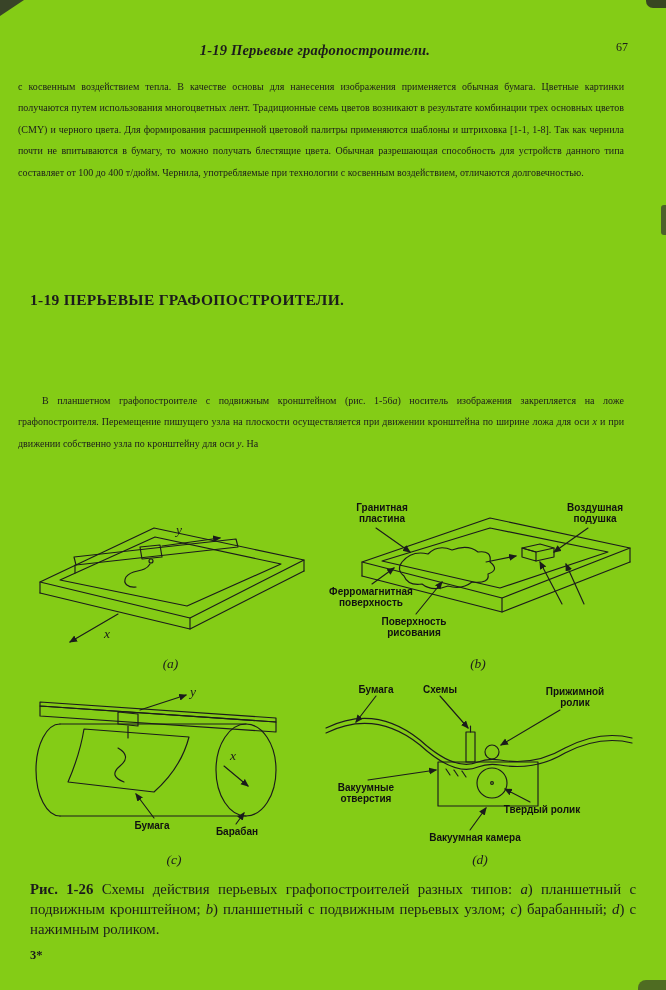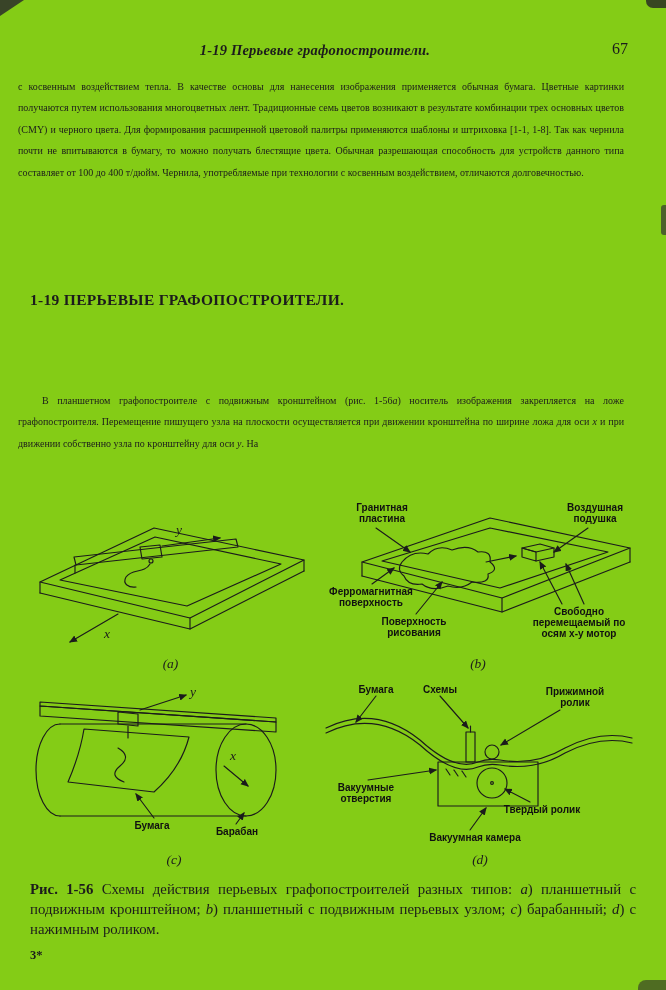--- a/index.html
+++ b/index.html
@@ -3,21 +3,21 @@
 <meta charset="utf-8">
 <style>
   * { margin:0; padding:0; box-sizing:border-box; }
   html,body { width:666px; height:990px; }
   body { background:#e9e7e0; font-family:"Liberation Serif", serif; }
   .page { position:absolute; left:0; top:0; width:666px; height:990px;
           background:#84cc16; color:#1c1c1c; overflow:hidden; }
 
   .running-head { position:absolute; top:42px; left:30px; width:570px; text-align:center;
                   font-size:14.5px; font-style:italic; font-weight:600; letter-spacing:.2px; }
-  .page-num { position:absolute; top:40px; right:38px; font-size:16px;margin-left:47px; }
+  .page-num { position:absolute; top:40px; right:38px; font-size:12px;margin-left:47px; }
 
   .para { position:absolute; left:18px; width:606px; font-size:10px; line-height:21.4px;
           text-align:justify; }
   .indent { text-indent:24px; }
   .it { font-style:italic; }
   .section { position:absolute; left:30px; top:291px; font-size:15.5px; font-weight:bold;
              letter-spacing:.3px; }
 
   .figure { position:absolute; left:28px; top:500px; width:610px; height:378px; }
   .panel { position:absolute; }
@@ -124,21 +124,20 @@
         <line x1="270" y1="28" x2="236" y2="52" marker-end="url(#mB)"></line>
         <line x1="54" y1="84" x2="76" y2="68" marker-end="url(#mB)"></line>
         <line x1="98" y1="114" x2="124" y2="82" marker-end="url(#mB)"></line>
         <line x1="244" y1="104" x2="222" y2="62" marker-end="url(#mB)"></line>
         <line x1="266" y1="104" x2="248" y2="64" marker-end="url(#mB)"></line>
       </svg>
       <div class="dlabel" style="left:20px;top:2px;width:88px">Гранитная пластина</div>
       <div class="dlabel" style="left:236px;top:2px;width:82px">Воздушная подушка</div>
       <div class="dlabel" style="left:0;top:86px;width:106px">Ферромагнитная поверхность</div>
       <div class="dlabel" style="left:48px;top:116px;width:96px">Поверхность рисования</div>
-      <div class="dlabel" style="left:204px;top:106px;width:114px">Свободно перемещаемый по осям x-y мотор</div>
       <div class="pcap" style="top:156px">(b)</div>
     </div>
 
     <div class="panel" style="left:6px;top:182px;width:280px;height:196px">
       <svg width="280" height="196" viewBox="0 0 280 196">
         <defs>
           <marker id="mC" markerWidth="8" markerHeight="8" refX="6" refY="3" orient="auto">
               <path d="M0,0 L7,3 L0,6 z"></path>
             </marker>
         </defs>
@@ -206,17 +205,17 @@
       <div class="dlabel" style="left:28px;top:2px;width:56px">Бумага</div>
       <div class="dlabel" style="left:100px;top:2px;width:40px">Схемы</div>
       <div class="dlabel" style="left:212px;top:4px;width:86px">Прижимной ролик</div>
       <div class="dlabel" style="left:6px;top:100px;width:80px">Вакуумные отверстия</div>
       <div class="dlabel" style="left:176px;top:122px;width:92px">Твердый ролик</div>
       <div class="dlabel" style="left:92px;top:150px;width:126px">Вакуумная камера</div>
       <div class="pcap" style="top:170px">(d)</div>
     </div>
   </div>
 
-  <p class="figcap"><span class="b">Рис. 1-56</span><span> Схемы действия перьевых графопостроителей разных типов: </span><span class="it">a</span><span>) планшетный с подвижным кронштейном; </span><span class="it">b</span><span>) планшетный с подвижным перьевых узлом; </span><span class="it">c</span><span>) барабанный; </span><span class="it">d</span><span>) с нажимным роликом.</span></p>
+  <p class="figcap"><span class="b">Рис. 1-26</span><span> Схемы действия перьевых графопостроителей разных типов: </span><span class="it">a</span><span>) планшетный с подвижным кронштейном; </span><span class="it">b</span><span>) планшетный с подвижным перьевых узлом; </span><span class="it">c</span><span>) барабанный; </span><span class="it">d</span><span>) с нажимным роликом.</span></p>
 
   <div class="sig">3*</div>
 
 </div>
 
 </body></html>

